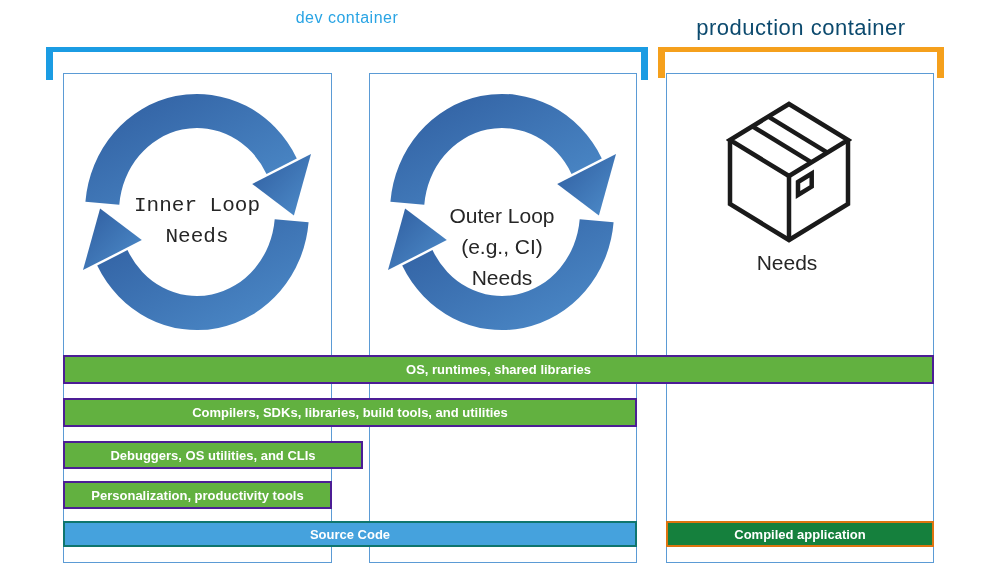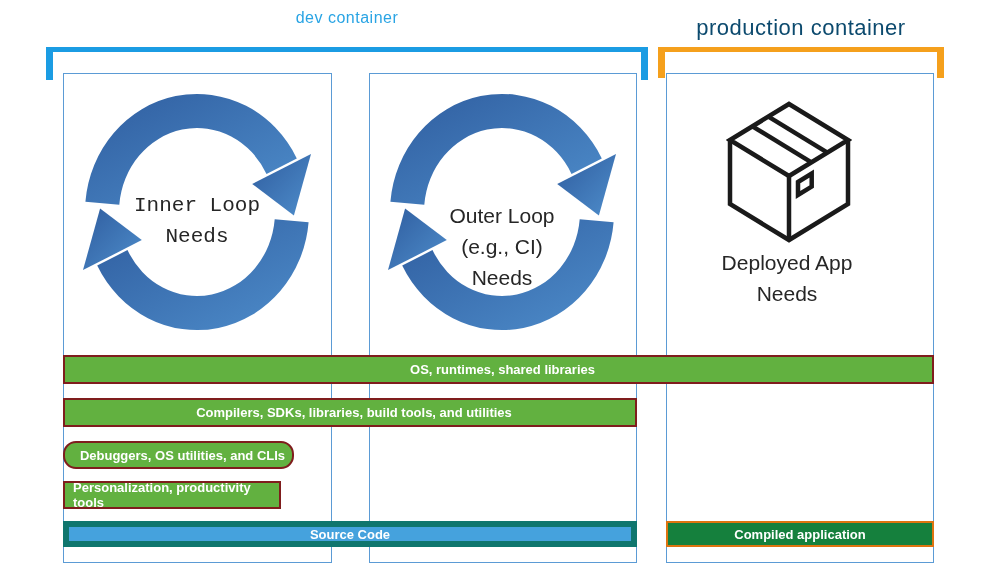--- a/index.html
+++ b/index.html
@@ -32,27 +32,27 @@
     color:#262626;z-index:3;
   }
   #inner-label{left:87px;top:190px;font-family:Liberation Mono, monospace;}
   #outer-label{left:392px;top:182px;margin-top:18px;}
   #deployed-label{left:677px;top:247px;}
   #package{position:absolute;left:726px;top:100px;}
   .layer{
     position:absolute;z-index:5;display:flex;align-items:center;justify-content:center;
     color:#fff;font-size:13px;font-weight:bold;box-sizing:border-box;
   }
-  .layer.green{background:#62b140;border:2px solid #7f1d1d;padding-left:8px;}
-  .layer.blue{background:#45a2dd;border:6px solid #0f766e;}
+  .layer.green{background:#62b140;border:2px solid #4c1d95;}
+  .layer.blue{background:#45a2dd;border:2px solid #0f766e;}
   .layer.orange{background:#15803d;border:2px solid #de7410;}
   #layer-0{left:63px;top:355px;width:871px;height:29px;}
   #layer-1{left:63px;top:398px;width:574px;height:29px;text-align:right;}
-  #layer-2{left:63px;top:441px;width:231px;height:28px;border-radius:13px;}
-  #layer-3{left:63px;top:481px;width:218px;height:28px;}
+  #layer-2{left:63px;top:441px;width:300px;height:28px;}
+  #layer-3{left:63px;top:481px;width:269px;height:28px;}
   #layer-4{left:63px;top:521px;width:574px;height:26px;}
   #layer-5{left:666px;top:521px;width:268px;height:26px;}
 </style>
 </head>
 <body>
 
 <div id="canvas">
 
   <div class="title" id="dev-title">dev container</div>
   <div class="title" id="prod-title">production container</div>
@@ -116,21 +116,20 @@
   <div class="loop-label" id="inner-label">
     <div>Inner Loop</div>
     <div>Needs</div>
   </div>
   <div class="loop-label" id="outer-label">
     <div>Outer Loop</div>
     <div>(e.g., CI)</div>
     <div>Needs</div>
   </div>
   <div class="loop-label" id="deployed-label">
-    <div>Deployed App</div>
     <div>Needs</div>
   </div>
 
   <div class="layer green" id="layer-0">
     <span>OS, runtimes, shared libraries</span>
   </div>
   <div class="layer green" id="layer-1">
     <span>Compilers, SDKs, libraries, build tools, and utilities</span>
   </div>
   <div class="layer green" id="layer-2">

